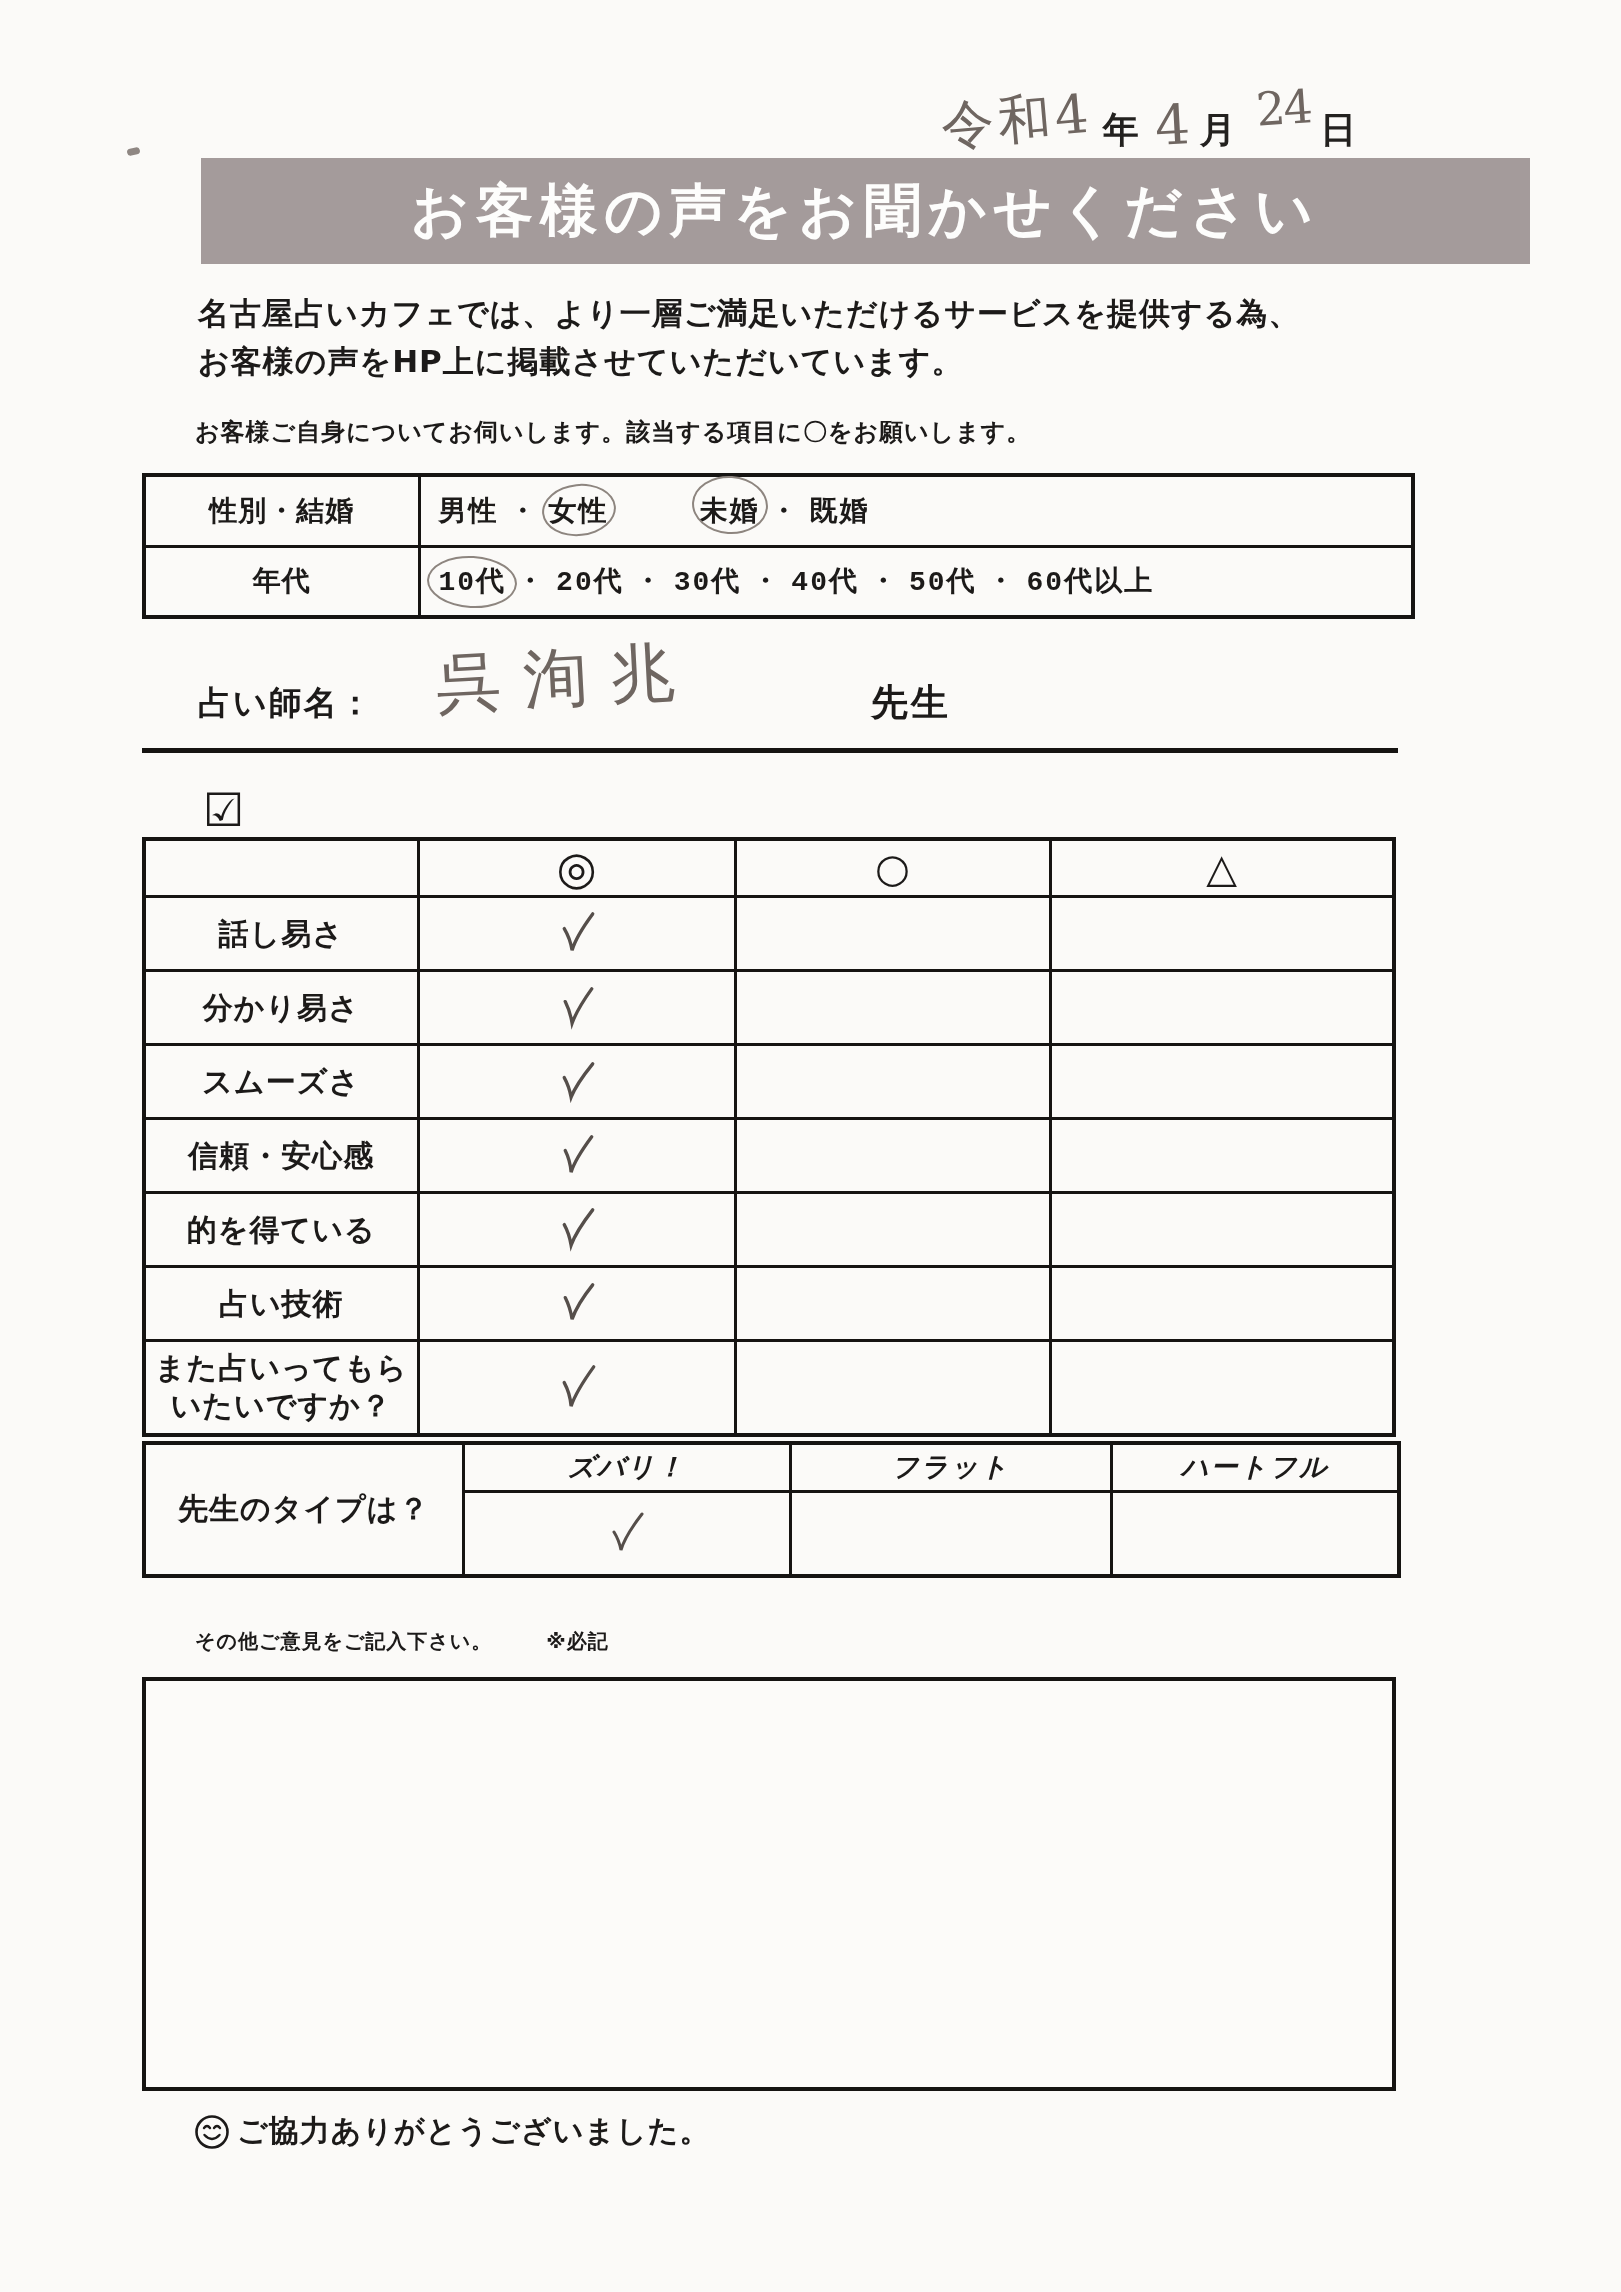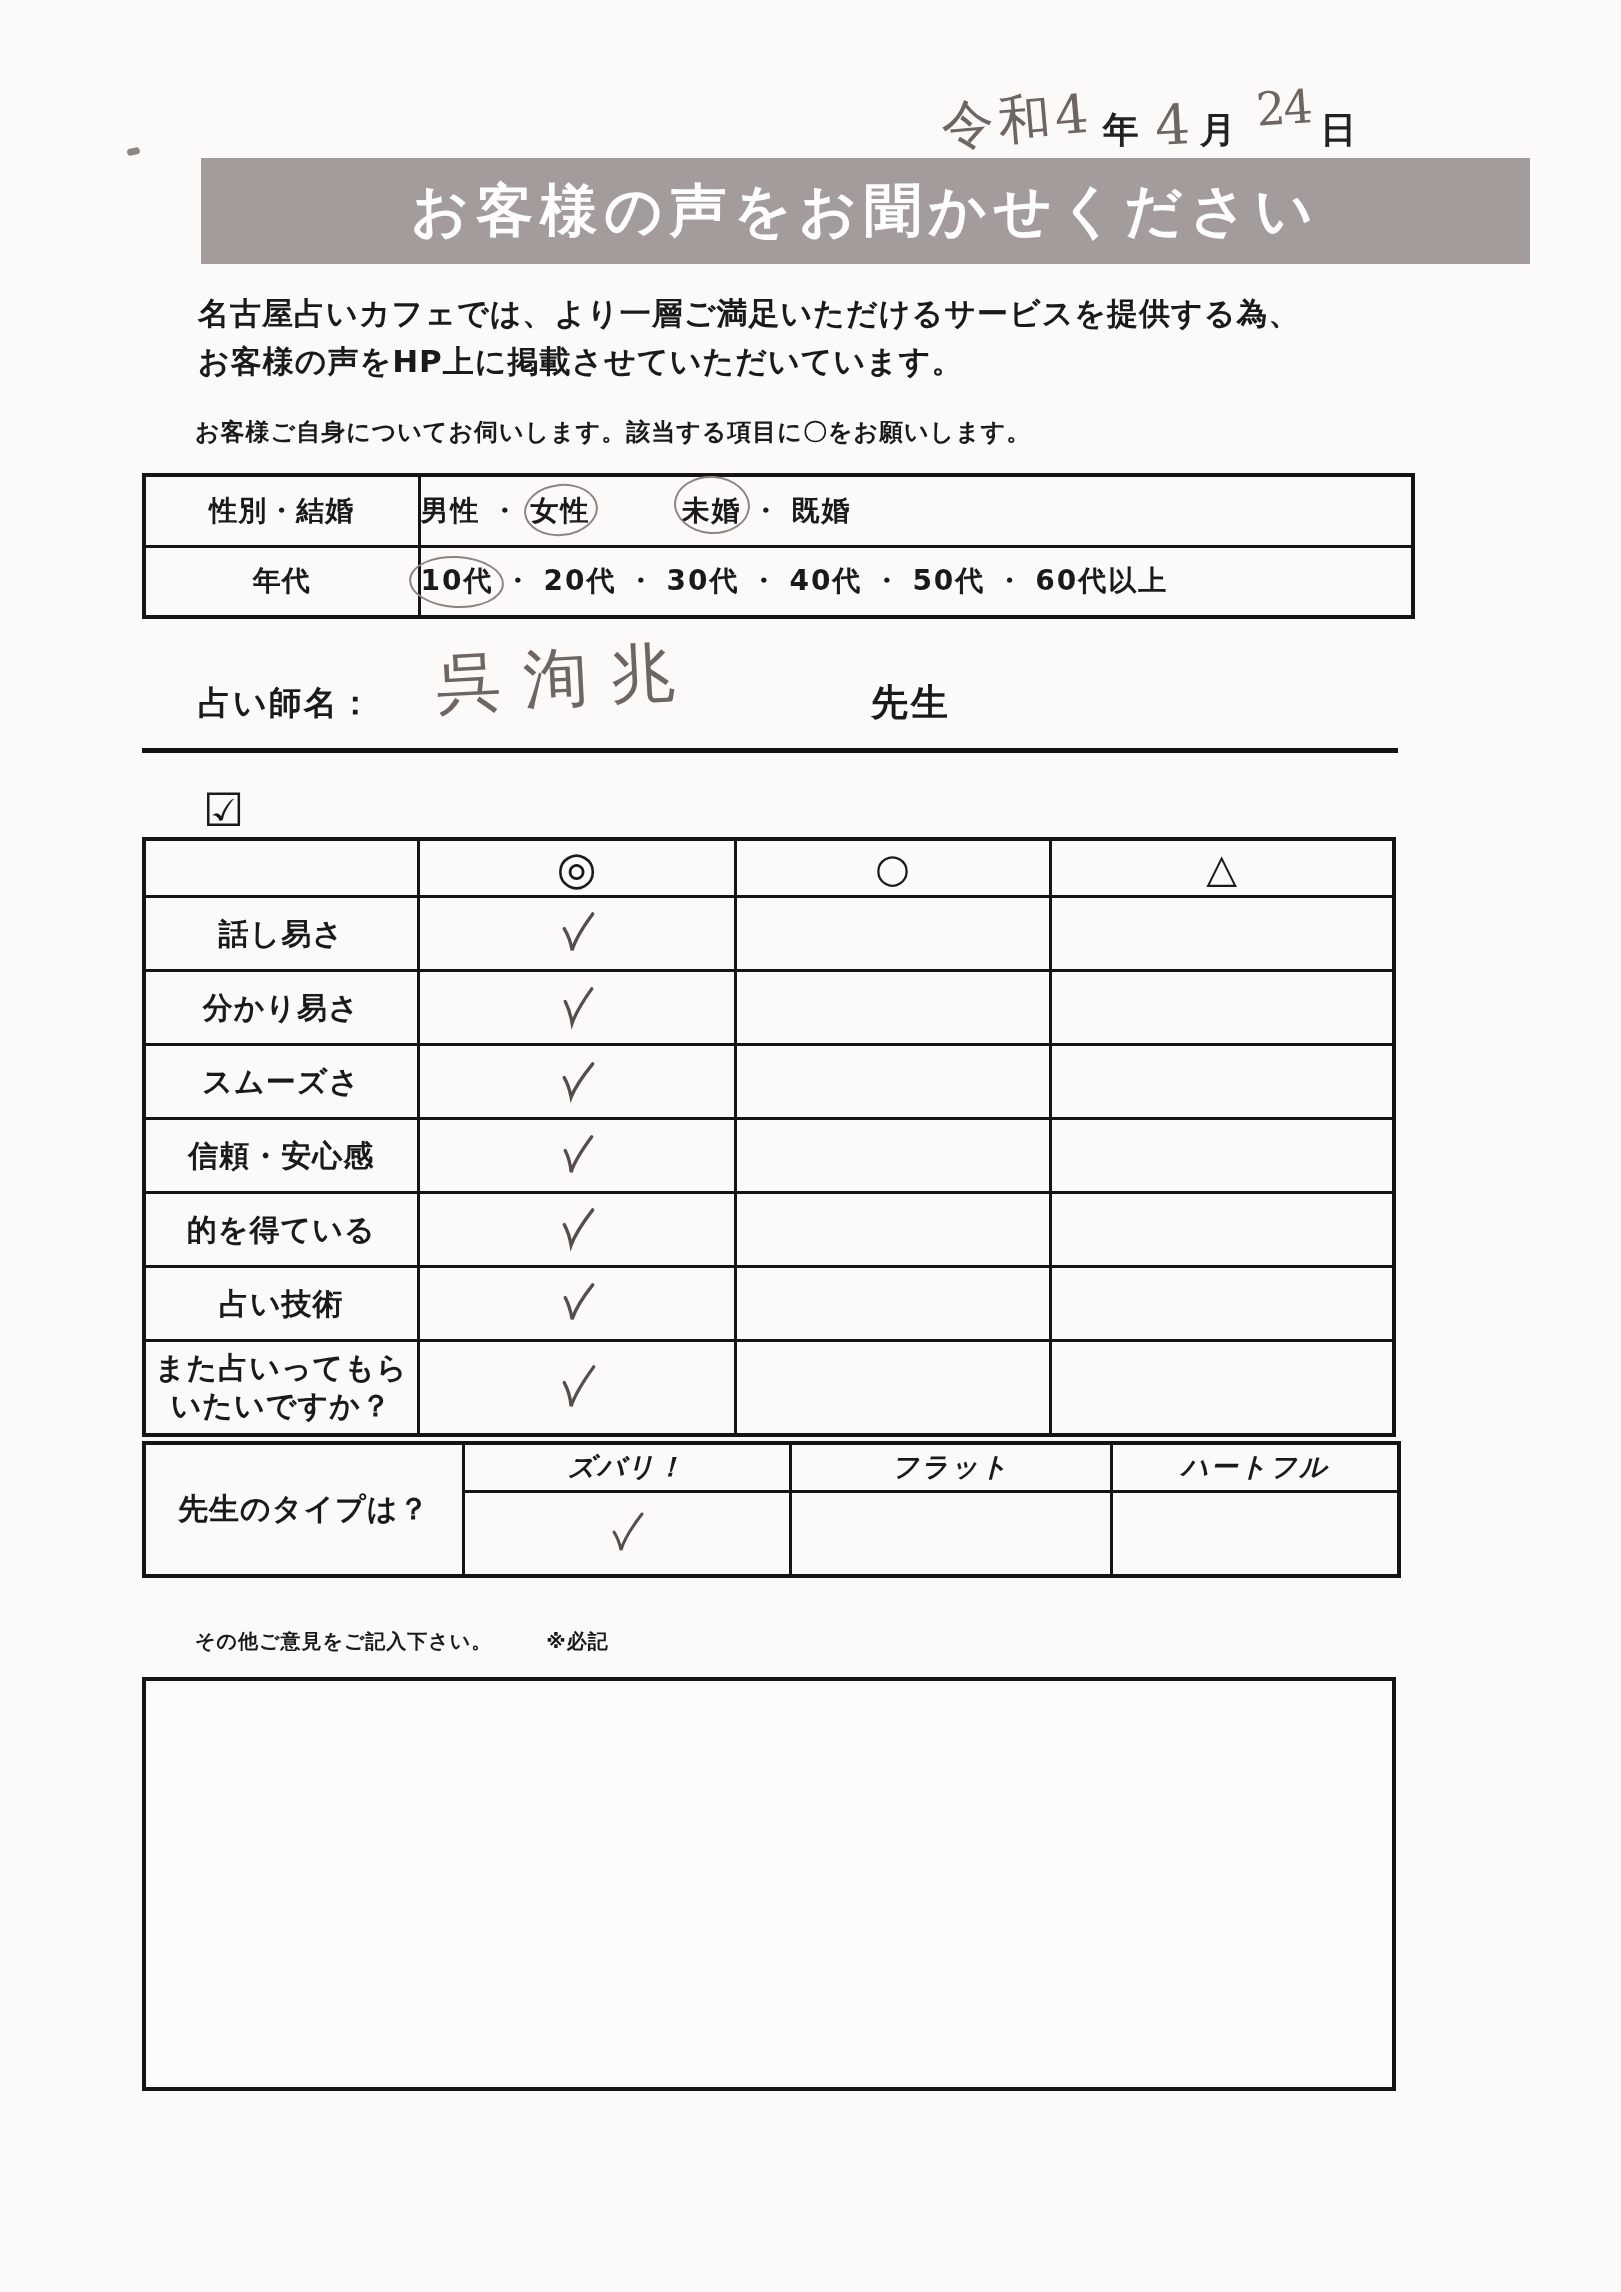--- a/index.html
+++ b/index.html
@@ -36,21 +36,21 @@
     letter-spacing:1px; white-space:nowrap; }
 
   table { border-collapse:collapse; table-layout:fixed; }
   td, th { border:3px solid #161412; }
 
   
   .profile { position:absolute; left:142px; top:457px; width:1273px; height:146px;
     border:4px solid #161412;margin-top:16px; }
   .profile td { font-size:28px; }
   .profile .lbl { width:275px; text-align:center; font-weight:700; letter-spacing:1px; }
-  .profile .opts { font-weight:600; letter-spacing:2px; white-space:nowrap; }
+  .profile .opts { padding-left:18px; font-weight:600; letter-spacing:2px; white-space:nowrap;font-family:Liberation Mono, monospace; }
   .sep { margin:0 10px; font-weight:600; }
   .gap-marriage { display:inline-block; width:91px; }
   .paren-spacer { display:inline-block; width:176px; }
 
   
   .circ { display:inline-block; position:relative; }
   .circ::after { content:""; position:absolute; border:2.5px solid #8d857f;
     border-radius:50%; pointer-events:none; }
   .circ-female::after { inset:-8px -7px -6px -7px; transform:rotate(-6deg); }
   .circ-unmarried::after { inset:-16px -8px -4px -8px; transform:rotate(4deg); }
@@ -269,15 +269,24 @@
     </tr>
   </tbody>
     </table>
 
   <div class="comment-label">
     <span>その他ご意見をご記入下さい。</span>
     <span class="required-note">※必記</span>
   </div>
   <div class="comment-box"></div>
 
+  <div class="footer">
+    <svg width="38" height="38" viewBox="0 0 38 38">
+      <circle cx="19" cy="19" r="15.5" stroke="#1c1a19" stroke-width="2.6" fill="none"></circle>
+      <path d="M11 15 q3 -4 6 0" stroke="#1c1a19" stroke-width="2.4" fill="none" stroke-linecap="round"></path>
+      <path d="M21 15 q3 -4 6 0" stroke="#1c1a19" stroke-width="2.4" fill="none" stroke-linecap="round"></path>
+      <path d="M11.5 22 q7.5 8 15 0" stroke="#1c1a19" stroke-width="2.4" fill="none" stroke-linecap="round"></path>
+    </svg>
+    <span class="footer-text">ご協力ありがとうございました。</span>
+  </div>
 
 </div>
 
 
 </body></html>

